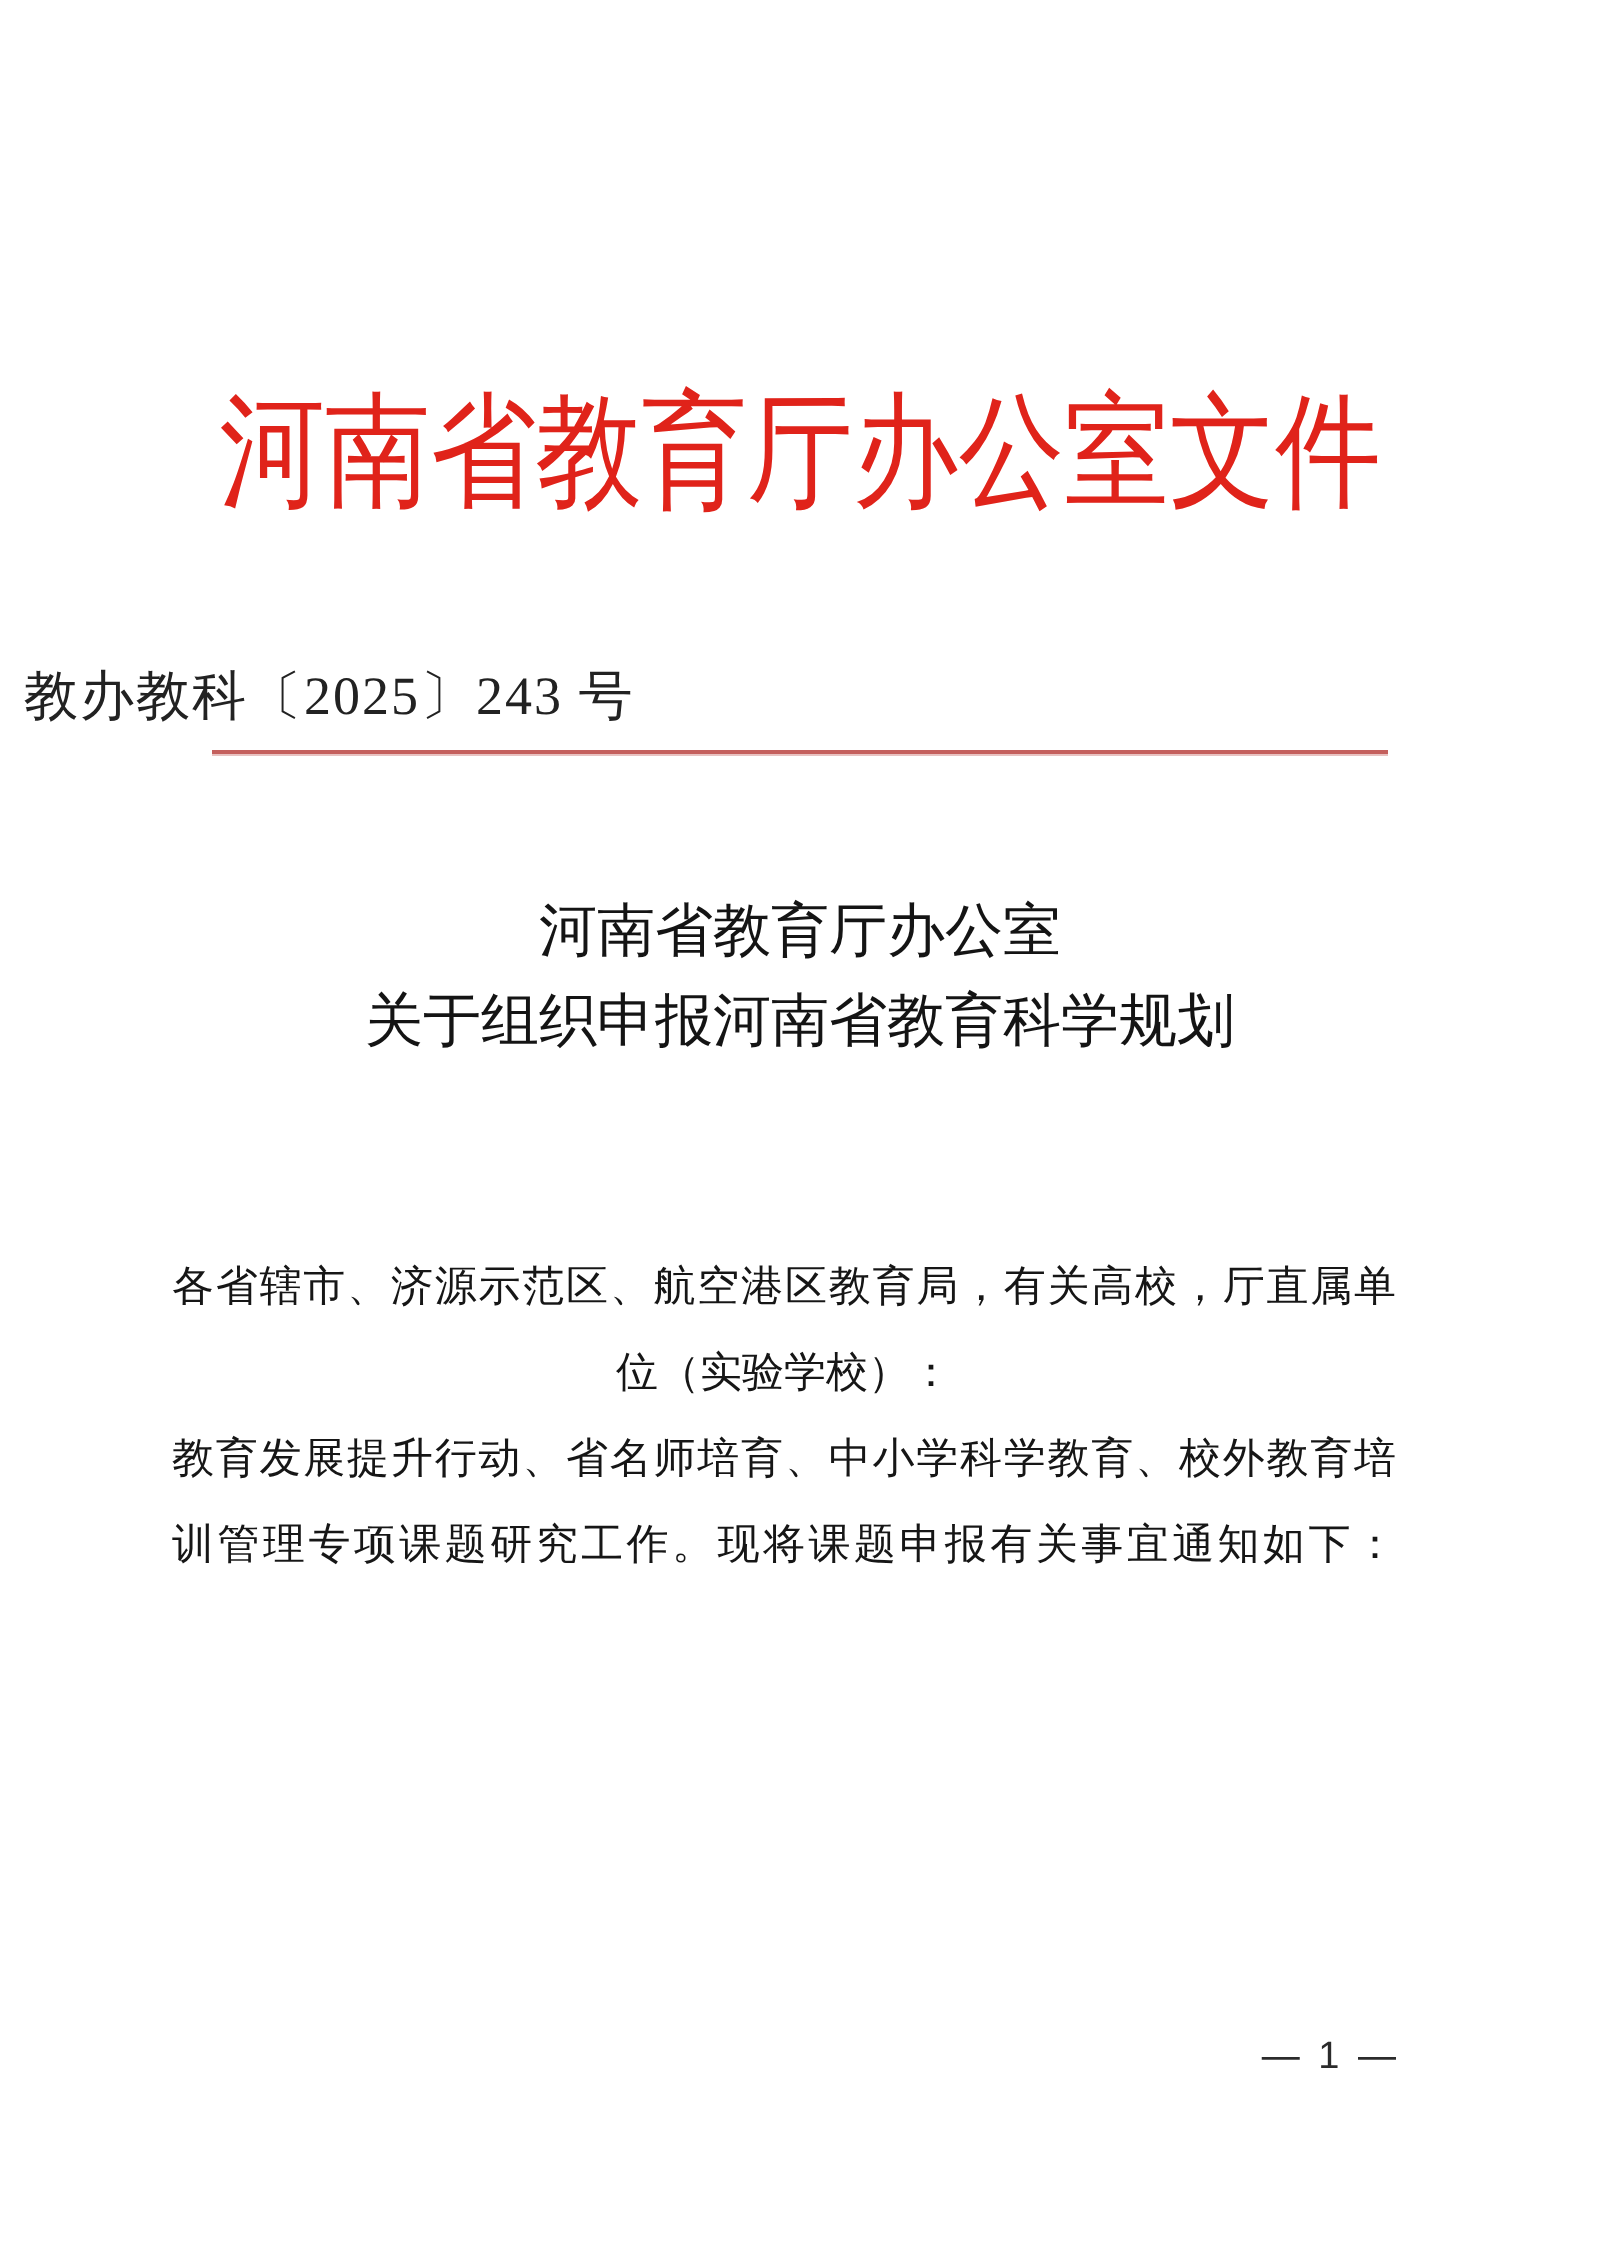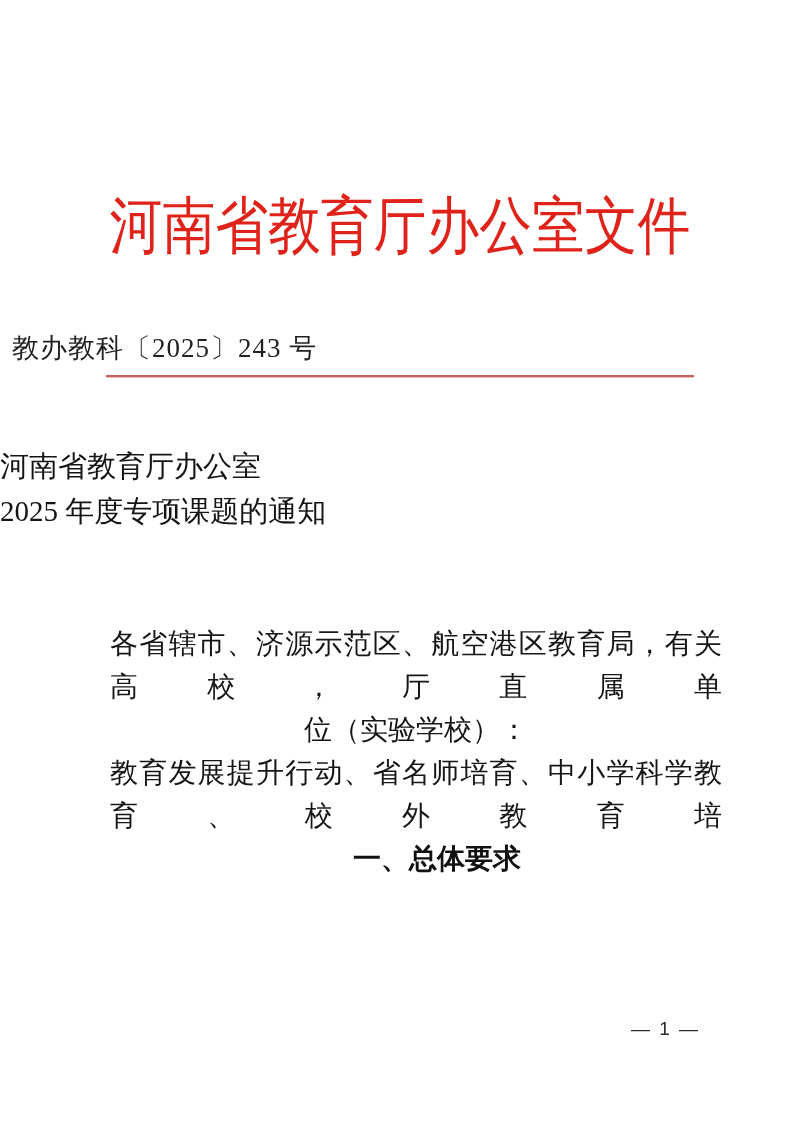--- a/index.html
+++ b/index.html
@@ -59,33 +59,34 @@
     background: var(--rule-red, #c4605d);
     box-shadow: 0 1px 0 rgba(205, 120, 118, 0.45);
   }
 
   
   .notice-title {
     position: absolute;
     top: 444px;
     left: 0;
     width: 100%;
+    text-align: center;
     font-size: 29px;
     line-height: 45px;
     color: #141414;
     font-weight: 500;
   }
 
   
   .body-text {
     position: absolute;
     top: 622px;
-    left: 110px;
+    left: 86px;
     width: 612px;
-    font-size: 28px;
+    font-size: 21px;
     line-height: 43px;
     color: #161616;
   }
   .body-line {
     min-height: 43px;
     text-align: center;
   }
   .body-line.fill {
     text-align: justify;
     text-align-last: justify;
@@ -118,25 +119,25 @@
   <div class="letterhead">
     <span class="inner">河南省教育厅办公室文件</span>
   </div>
 
   <div class="doc-number">教办教科〔2025〕243 号</div>
 
   <div class="red-rule"></div>
 
   <div class="notice-title">
     <div>河南省教育厅办公室</div>
-    <div>2025 年度专项课题的通知</div>
+    <div>关于组织申报河南省教育科学规划</div>
   </div>
 
   <div class="body-text">
     <div class="body-line fill">各省辖市、济源示范区、航空港区教育局，有关高校，厅直属单</div>
     <div class="body-line">位（实验学校）：</div>
     <div class="body-line fill">教育发展提升行动、省名师培育、中小学科学教育、校外教育培</div>
-    <div class="body-line indent heading">一、总体要求</div>
+    <div class="body-line fill">训管理专项课题研究工作。现将课题申报有关事宜通知如下：</div>
   </div>
 
   <div class="page-number">— 1 —</div>
 
 </div>
 
 </body></html>

